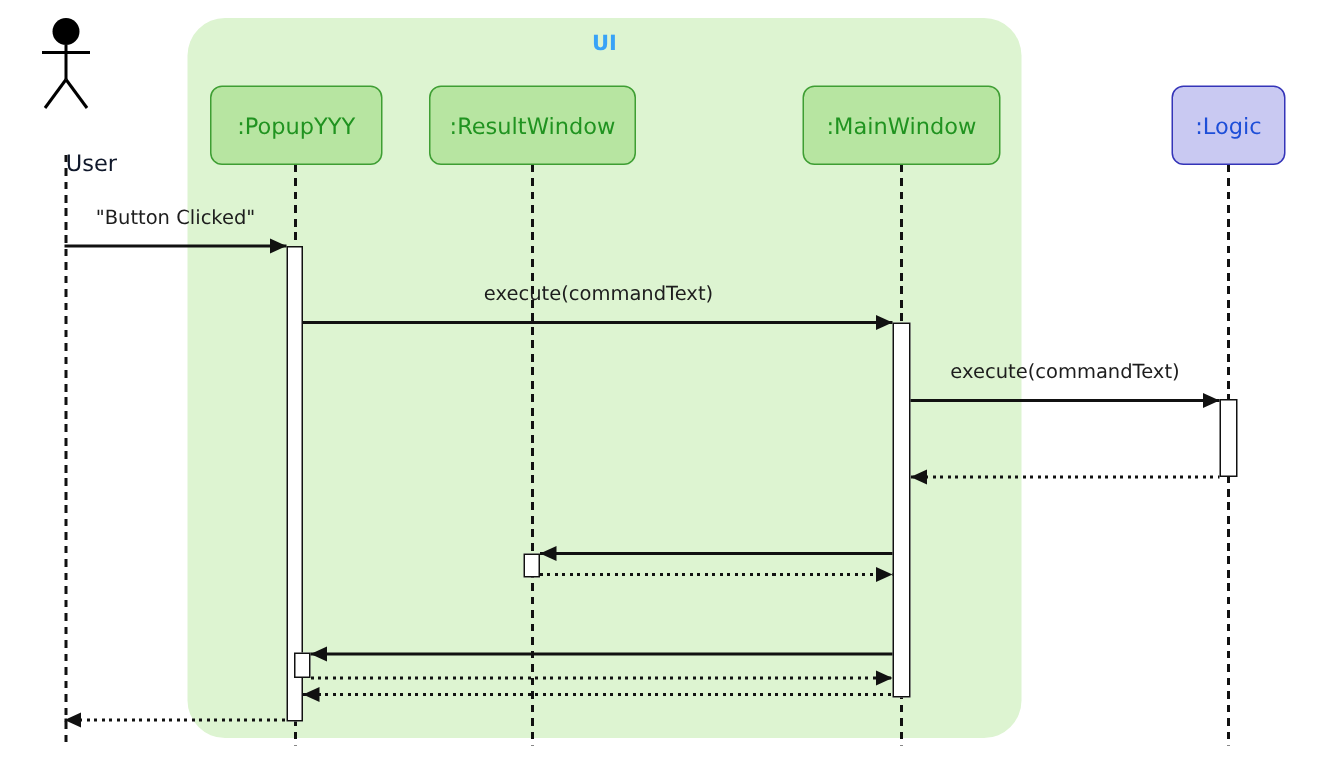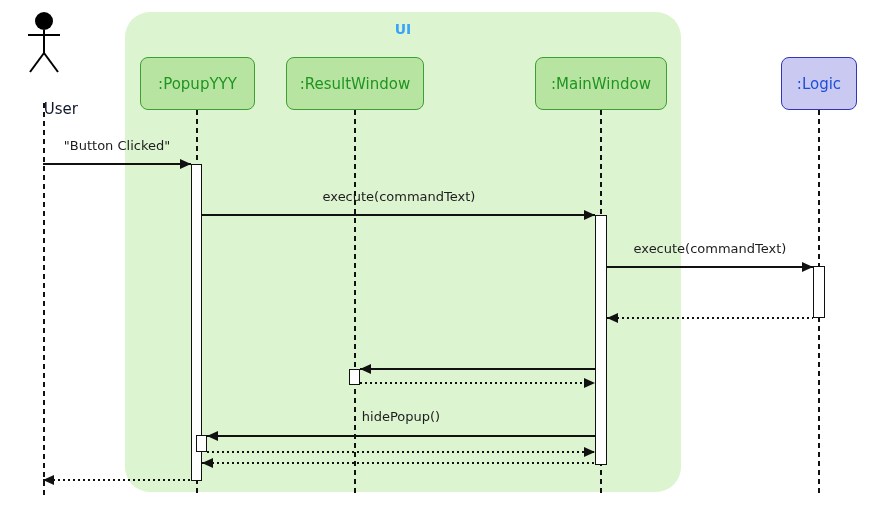--- a/index.html
+++ b/index.html
@@ -94,21 +94,20 @@
 
   <div class="mline dotted" style="left:607px;top:317px;width:206px"></div>
   <div class="arr arr-l" style="left:607px;top:313px"></div>
 
   <div class="mline solid" style="left:360px;top:368px;width:235px"></div>
   <div class="arr arr-l" style="left:360px;top:364px"></div>
 
   <div class="mline dotted" style="left:360px;top:382px;width:235px"></div>
   <div class="arr arr-r" style="left:584px;top:378px"></div>
 
-  <div class="mlabel" style="left:301px;top:409px;width:200px">hidePopup()</div>
   <div class="mline solid" style="left:207px;top:435px;width:388px"></div>
   <div class="arr arr-l" style="left:207px;top:431px"></div>
 
   <div class="mline dotted" style="left:207px;top:451px;width:388px"></div>
   <div class="arr arr-r" style="left:584px;top:447px"></div>
 
   <div class="mline dotted" style="left:202px;top:462px;width:393px"></div>
   <div class="arr arr-l" style="left:202px;top:458px"></div>
 
   <div class="mline dotted" style="left:43px;top:479px;width:148px"></div>

